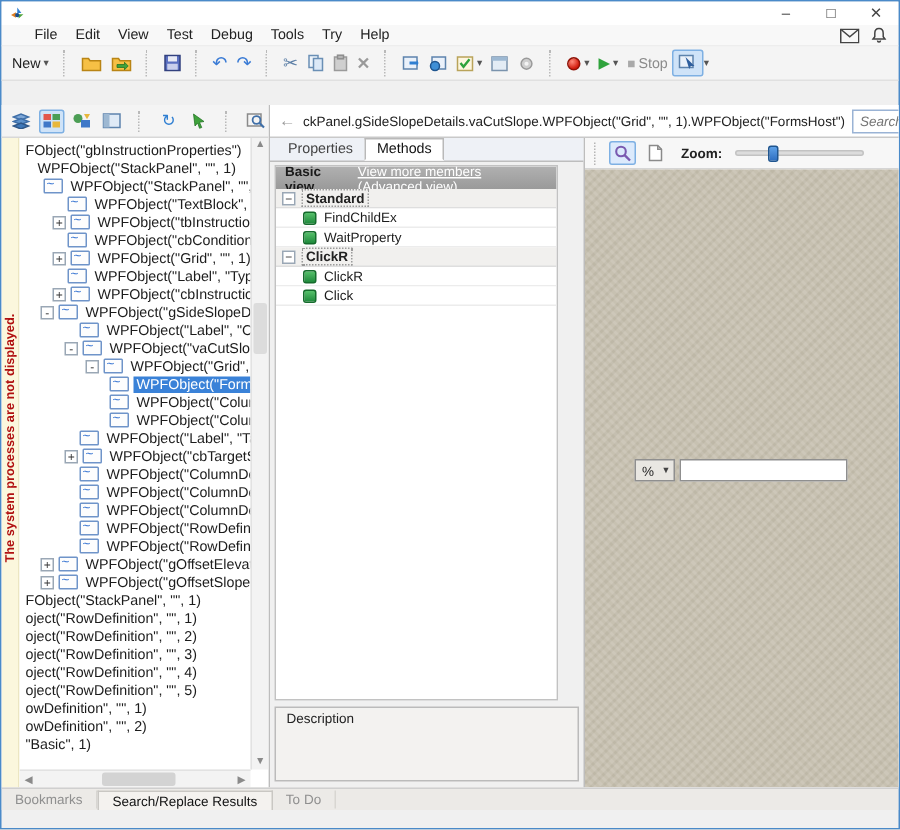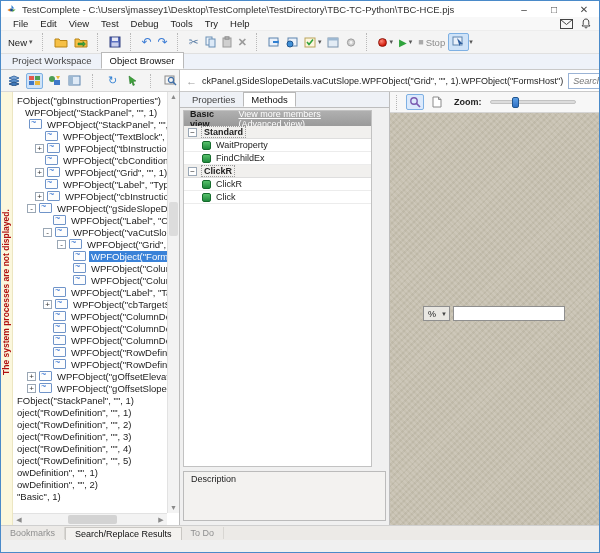--- a/index.html
+++ b/index.html
@@ -13,21 +13,21 @@
   
   .titlebar { position:absolute; left:0; top:0; width:100%; height:16px; background:#fff;
     display:flex; align-items:center; padding-left:5px; }
   .app-icon { width:11px; height:11px; margin-right:5px; flex:0 0 auto; }
   .title-text { font-size:9.5px; color:#333; white-space:nowrap; }
   .win-controls { margin-left:auto; display:flex; height:100%; }
   .win-btn { width:30px; height:16px; display:flex; align-items:center; justify-content:center;
     font-size:10px; color:#444; cursor:default; }
   
   .menubar { position:absolute; left:0; top:16px; width:100%; height:14px; background:#f8f8f8;
-    display:flex; align-items:center; padding-left:6px; border-bottom:1px solid #ededed; }
+    display:flex; align-items:center; padding-left:16px; border-bottom:1px solid #ededed; }
   .menu-item { font-size:9.5px; color:#222; padding:0 6px; }
   .menu-right { margin-left:auto; display:flex; gap:8px; padding-right:8px; align-items:center; }
   
   .toolbar { position:absolute; left:0; top:30px; width:100%; height:23px; background:#f4f4f4;
     display:flex; align-items:center; padding-left:4px; border-bottom:1px solid #e0e0e0; }
   .tb-sep { width:5px; height:18px; border-left:1px dotted #b9b9b9; margin:0 4px 0 6px; }
   .tb-btn { display:flex; align-items:center; gap:2px; padding:2px 3px; border-radius:2px; }
   .tb-btn.pressed { background:#cfe3f8; border:1px solid #7eb0e3; }
   .tb-caret { font-size:7px; color:#555; }
   .tb-text { font-size:9.5px; color:#222; }
@@ -161,21 +161,20 @@
 
 <div class="window">
 
   <div class="titlebar">
     <svg class="app-icon" viewBox="0 0 12 12">
       <path d="M6 1 L9 5 L6 5 Z" fill="#2f7fd2"></path>
       <path d="M10.5 6 L7 9 L7 6 Z" fill="#51a43c"></path>
       <path d="M1.5 6.5 L5 4.5 L5 8.5 Z" fill="#e07c1e"></path>
       <circle cx="6" cy="6.6" r="1.6" fill="#1c4f8a"></circle>
     </svg>
-    <span class="title-text">TestComplete - C:\Users\jmassey1\Desktop\TestComplete\TestDirectory\TBC-TC-Python\TBC-HCE.pjs</span>
     <div class="win-controls">
       <span class="win-btn">–</span>
       <span class="win-btn">□</span>
       <span class="win-btn">✕</span>
     </div>
   </div>
 
   <div class="menubar">
     <span id="menu-items" style="display:flex;">
         <span class="menu-item">File</span>
@@ -297,24 +296,20 @@
     </span>
     <span class="tb-btn pressed">
       <svg width="13" height="12" viewBox="0 0 13 12">
         <rect x="1" y="1" width="9" height="8" fill="#eaf1fa" stroke="#5d83ad"></rect>
         <path d="M6 4 L12 10 L9.5 10 L8.5 12 Z" fill="#2f5f9e" transform="translate(-1,-2)"></path>
       </svg>
     </span>
     <span class="tb-caret">▾</span>
   </div>
 
-  <div class="tabstrip" id="ws-tabs">
-      <span class="ws-tab">Project Workspace</span>
-      <span class="ws-tab active">Object Browser</span>
-    </div>
 
   <div class="main">
 
     <div class="left-panel">
       <div class="left-toolbar">
         <span class="lt-btn">
           <svg width="13" height="11" viewBox="0 0 13 11">
             <path d="M1 3 L6 1 L11 3 L6 5 Z" fill="#7fa8d8" stroke="#3f6fa8"></path>
             <path d="M1 6 L6 4 L11 6 L6 8 Z" fill="#5d92cc" stroke="#3f6fa8"></path>
             <path d="M1 9 L6 7 L11 9 L6 11 Z" fill="#3f78b8" stroke="#2f5788"></path>
@@ -540,25 +535,25 @@
               <span class="view-label">Basic view</span>
               <span class="view-link">View more members (Advanced view)</span>
             </div>
             <div id="method-groups">
                 <div class="mgroup-header">
                   <span class="gexp">−</span>
                   <span class="mgroup-title">Standard</span>
                 </div>
                 <div class="mrow">
                   <span class="method-icon"></span>
-                  <span class="mlabel">WaitProperty</span>
+                  <span class="mlabel">FindChildEx</span>
                 </div>
                 <div class="mrow">
                   <span class="method-icon"></span>
-                  <span class="mlabel">FindChildEx</span>
+                  <span class="mlabel">WaitProperty</span>
                 </div>
                 <div class="mgroup-header">
                   <span class="gexp">−</span>
                   <span class="mgroup-title">ClickR</span>
                 </div>
                 <div class="mrow">
                   <span class="method-icon"></span>
                   <span class="mlabel">ClickR</span>
                 </div>
                 <div class="mrow">

